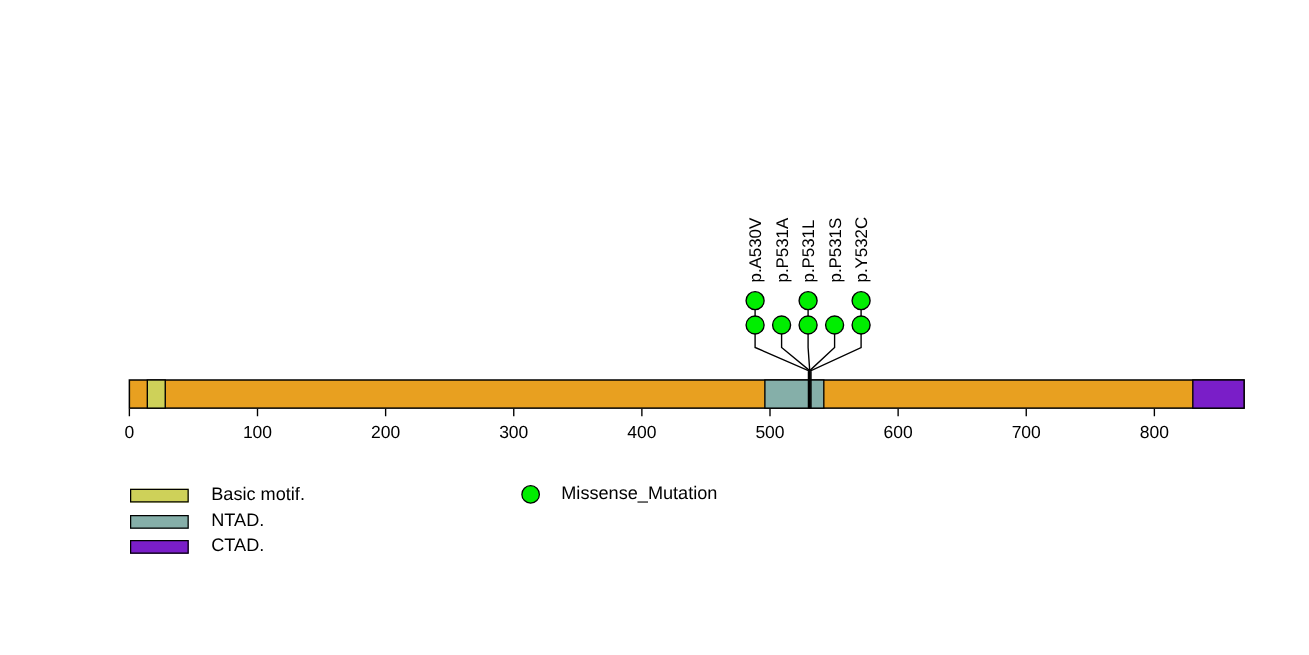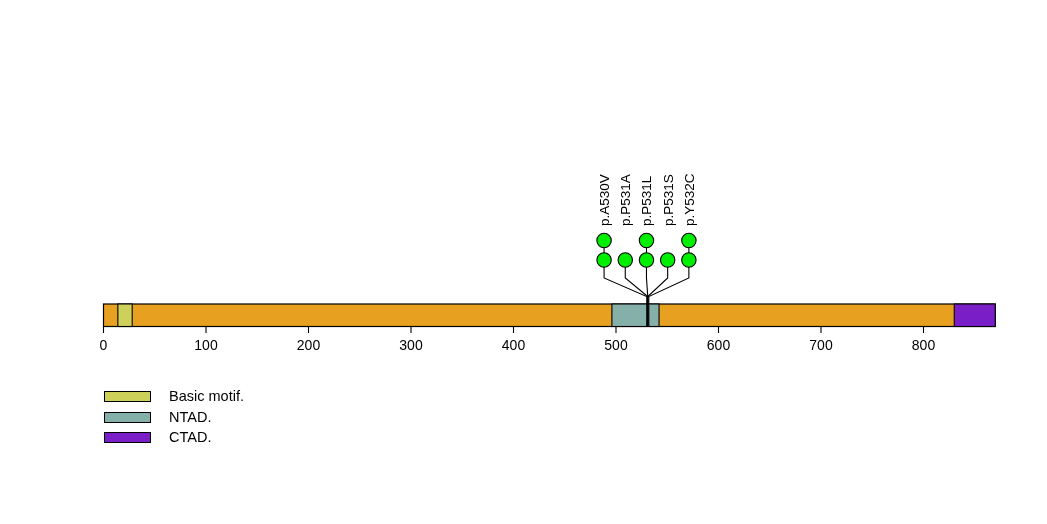--- a/index.html
+++ b/index.html
@@ -114,14 +114,18 @@
     <div class="legend-row">
       <span class="swatch" style="background-color: rgb(133, 175, 169);"></span>
       <span class="legend-label">NTAD.</span>
     </div>
     <div class="legend-row">
       <span class="swatch" style="background-color: rgb(122, 30, 200);"></span>
       <span class="legend-label">CTAD.</span>
     </div>
   </div>
 
+  <div class="mutation-legend">
+    <span class="legend-circle" style="background-color: rgb(0, 238, 0);"></span>
+    <span class="legend-label">Missense_Mutation</span>
+  </div>
 
 </div>
 
 </body></html>

